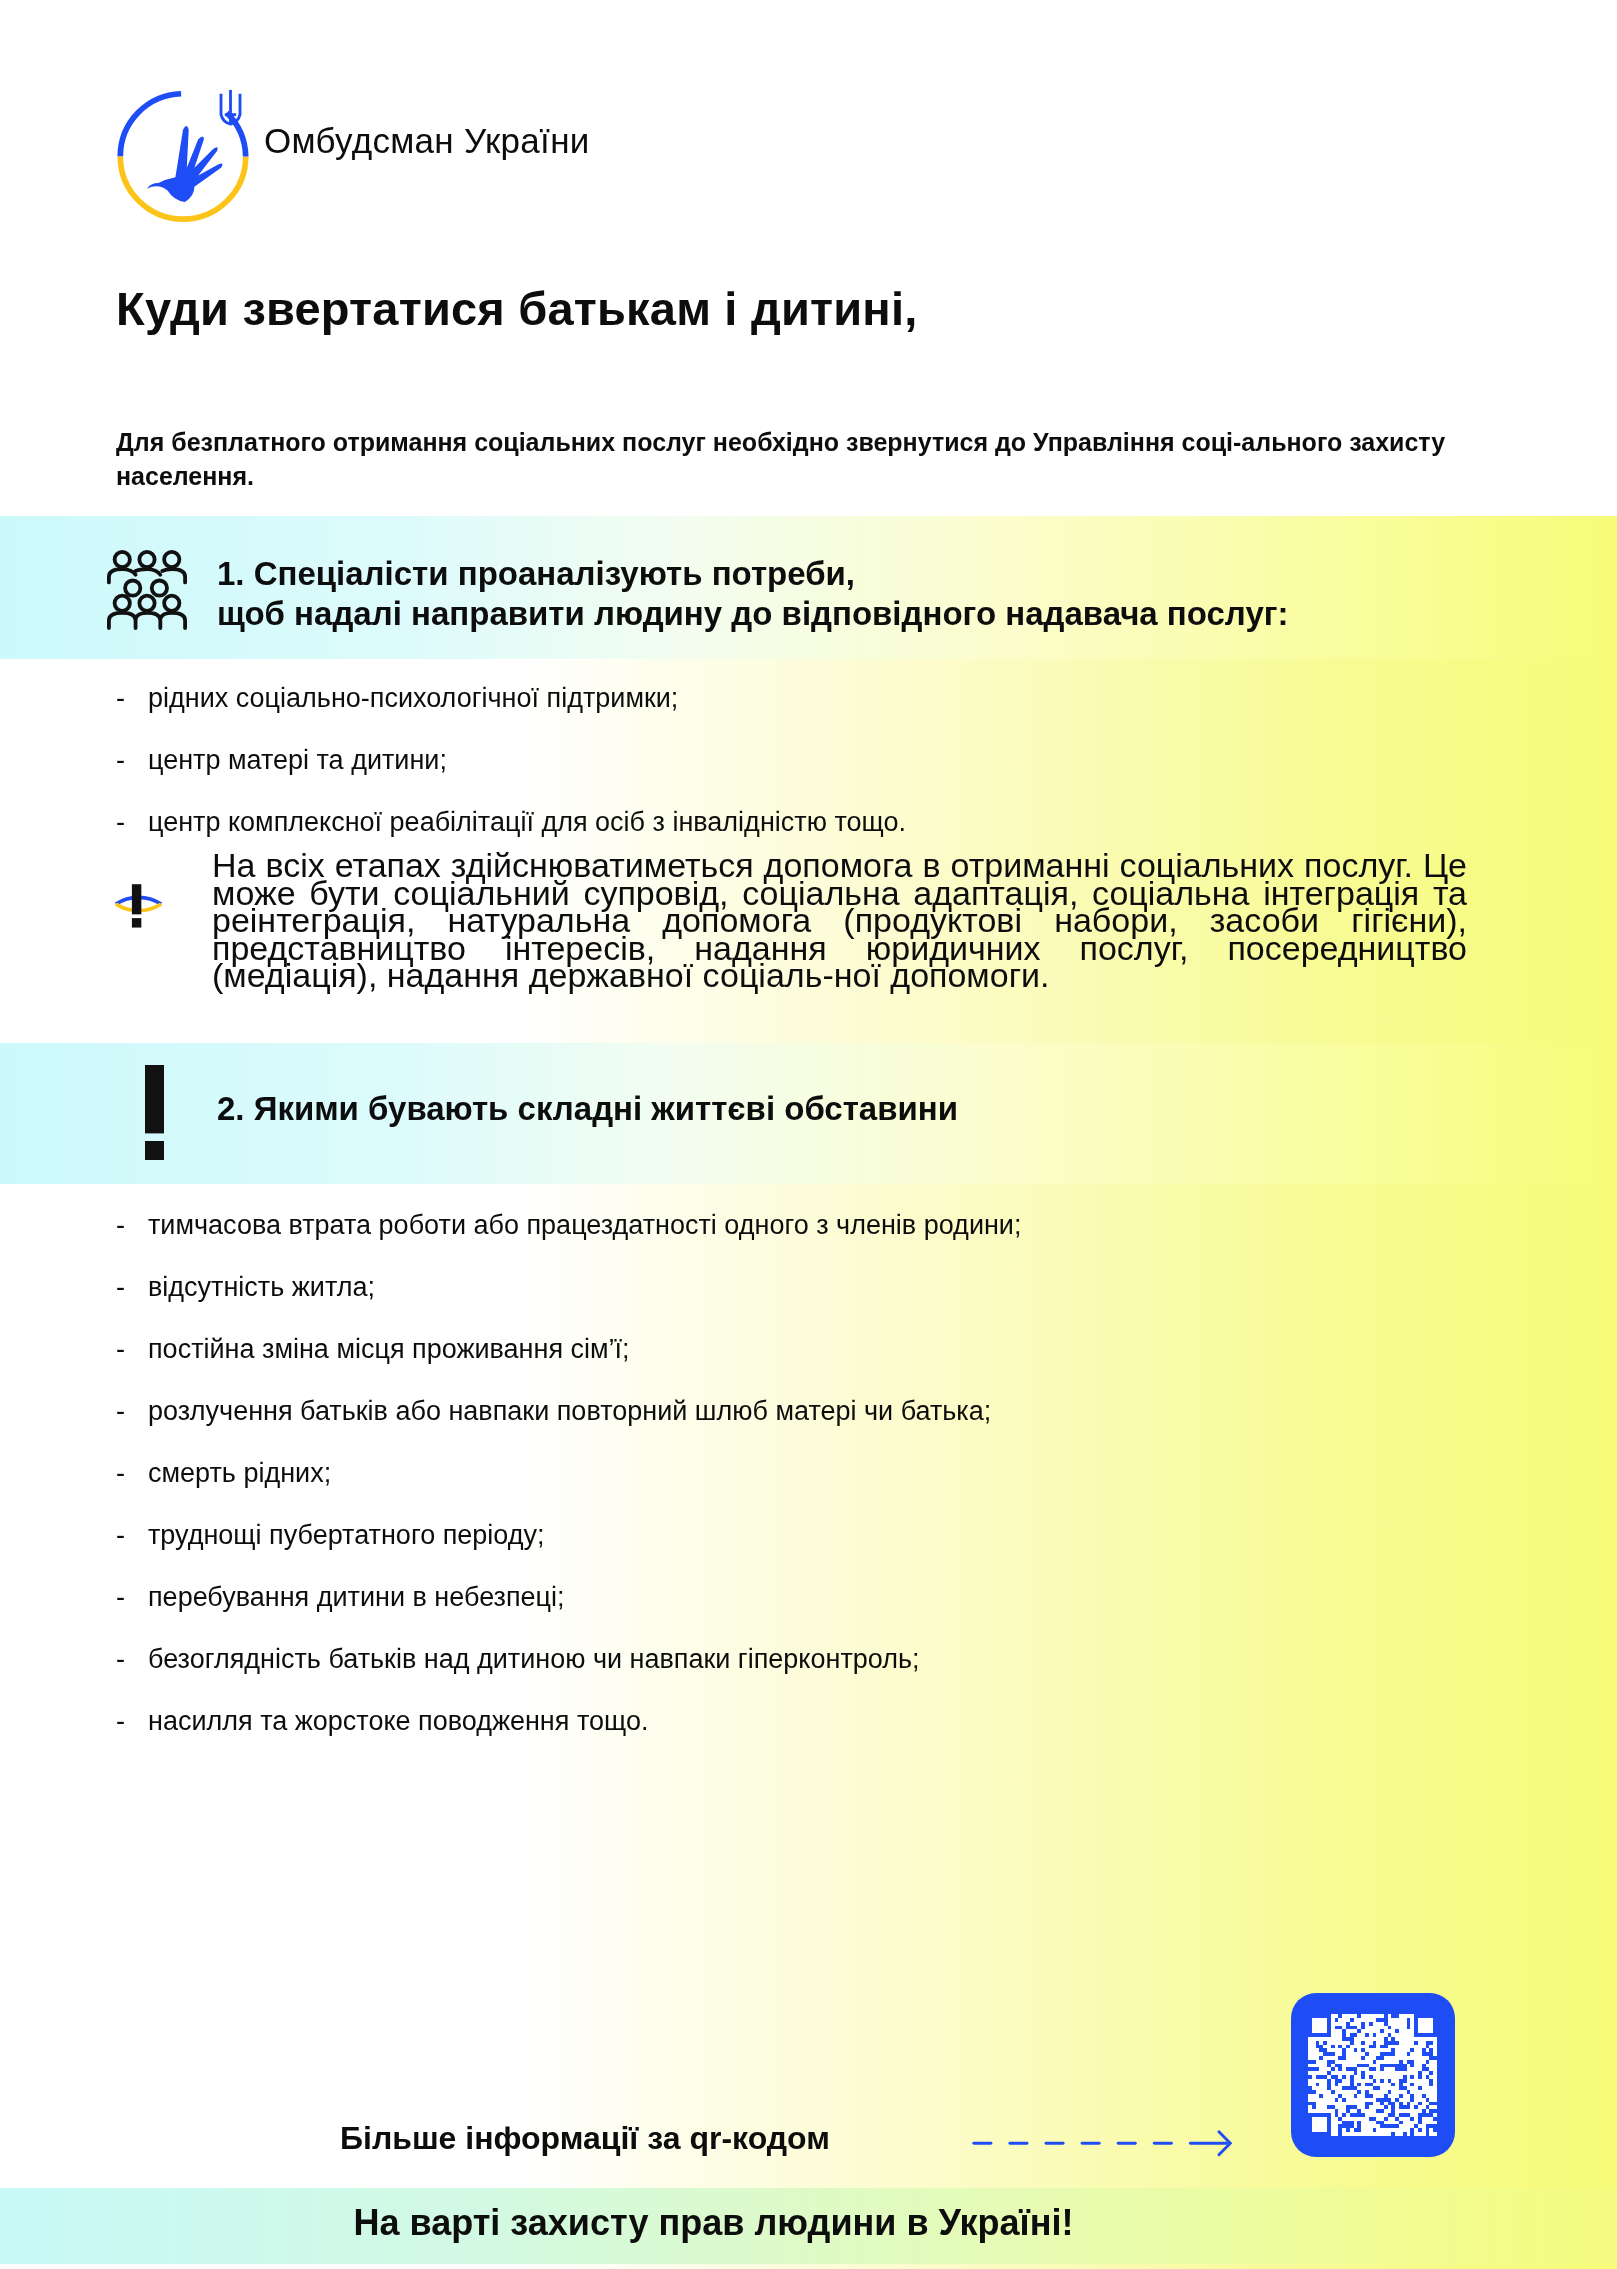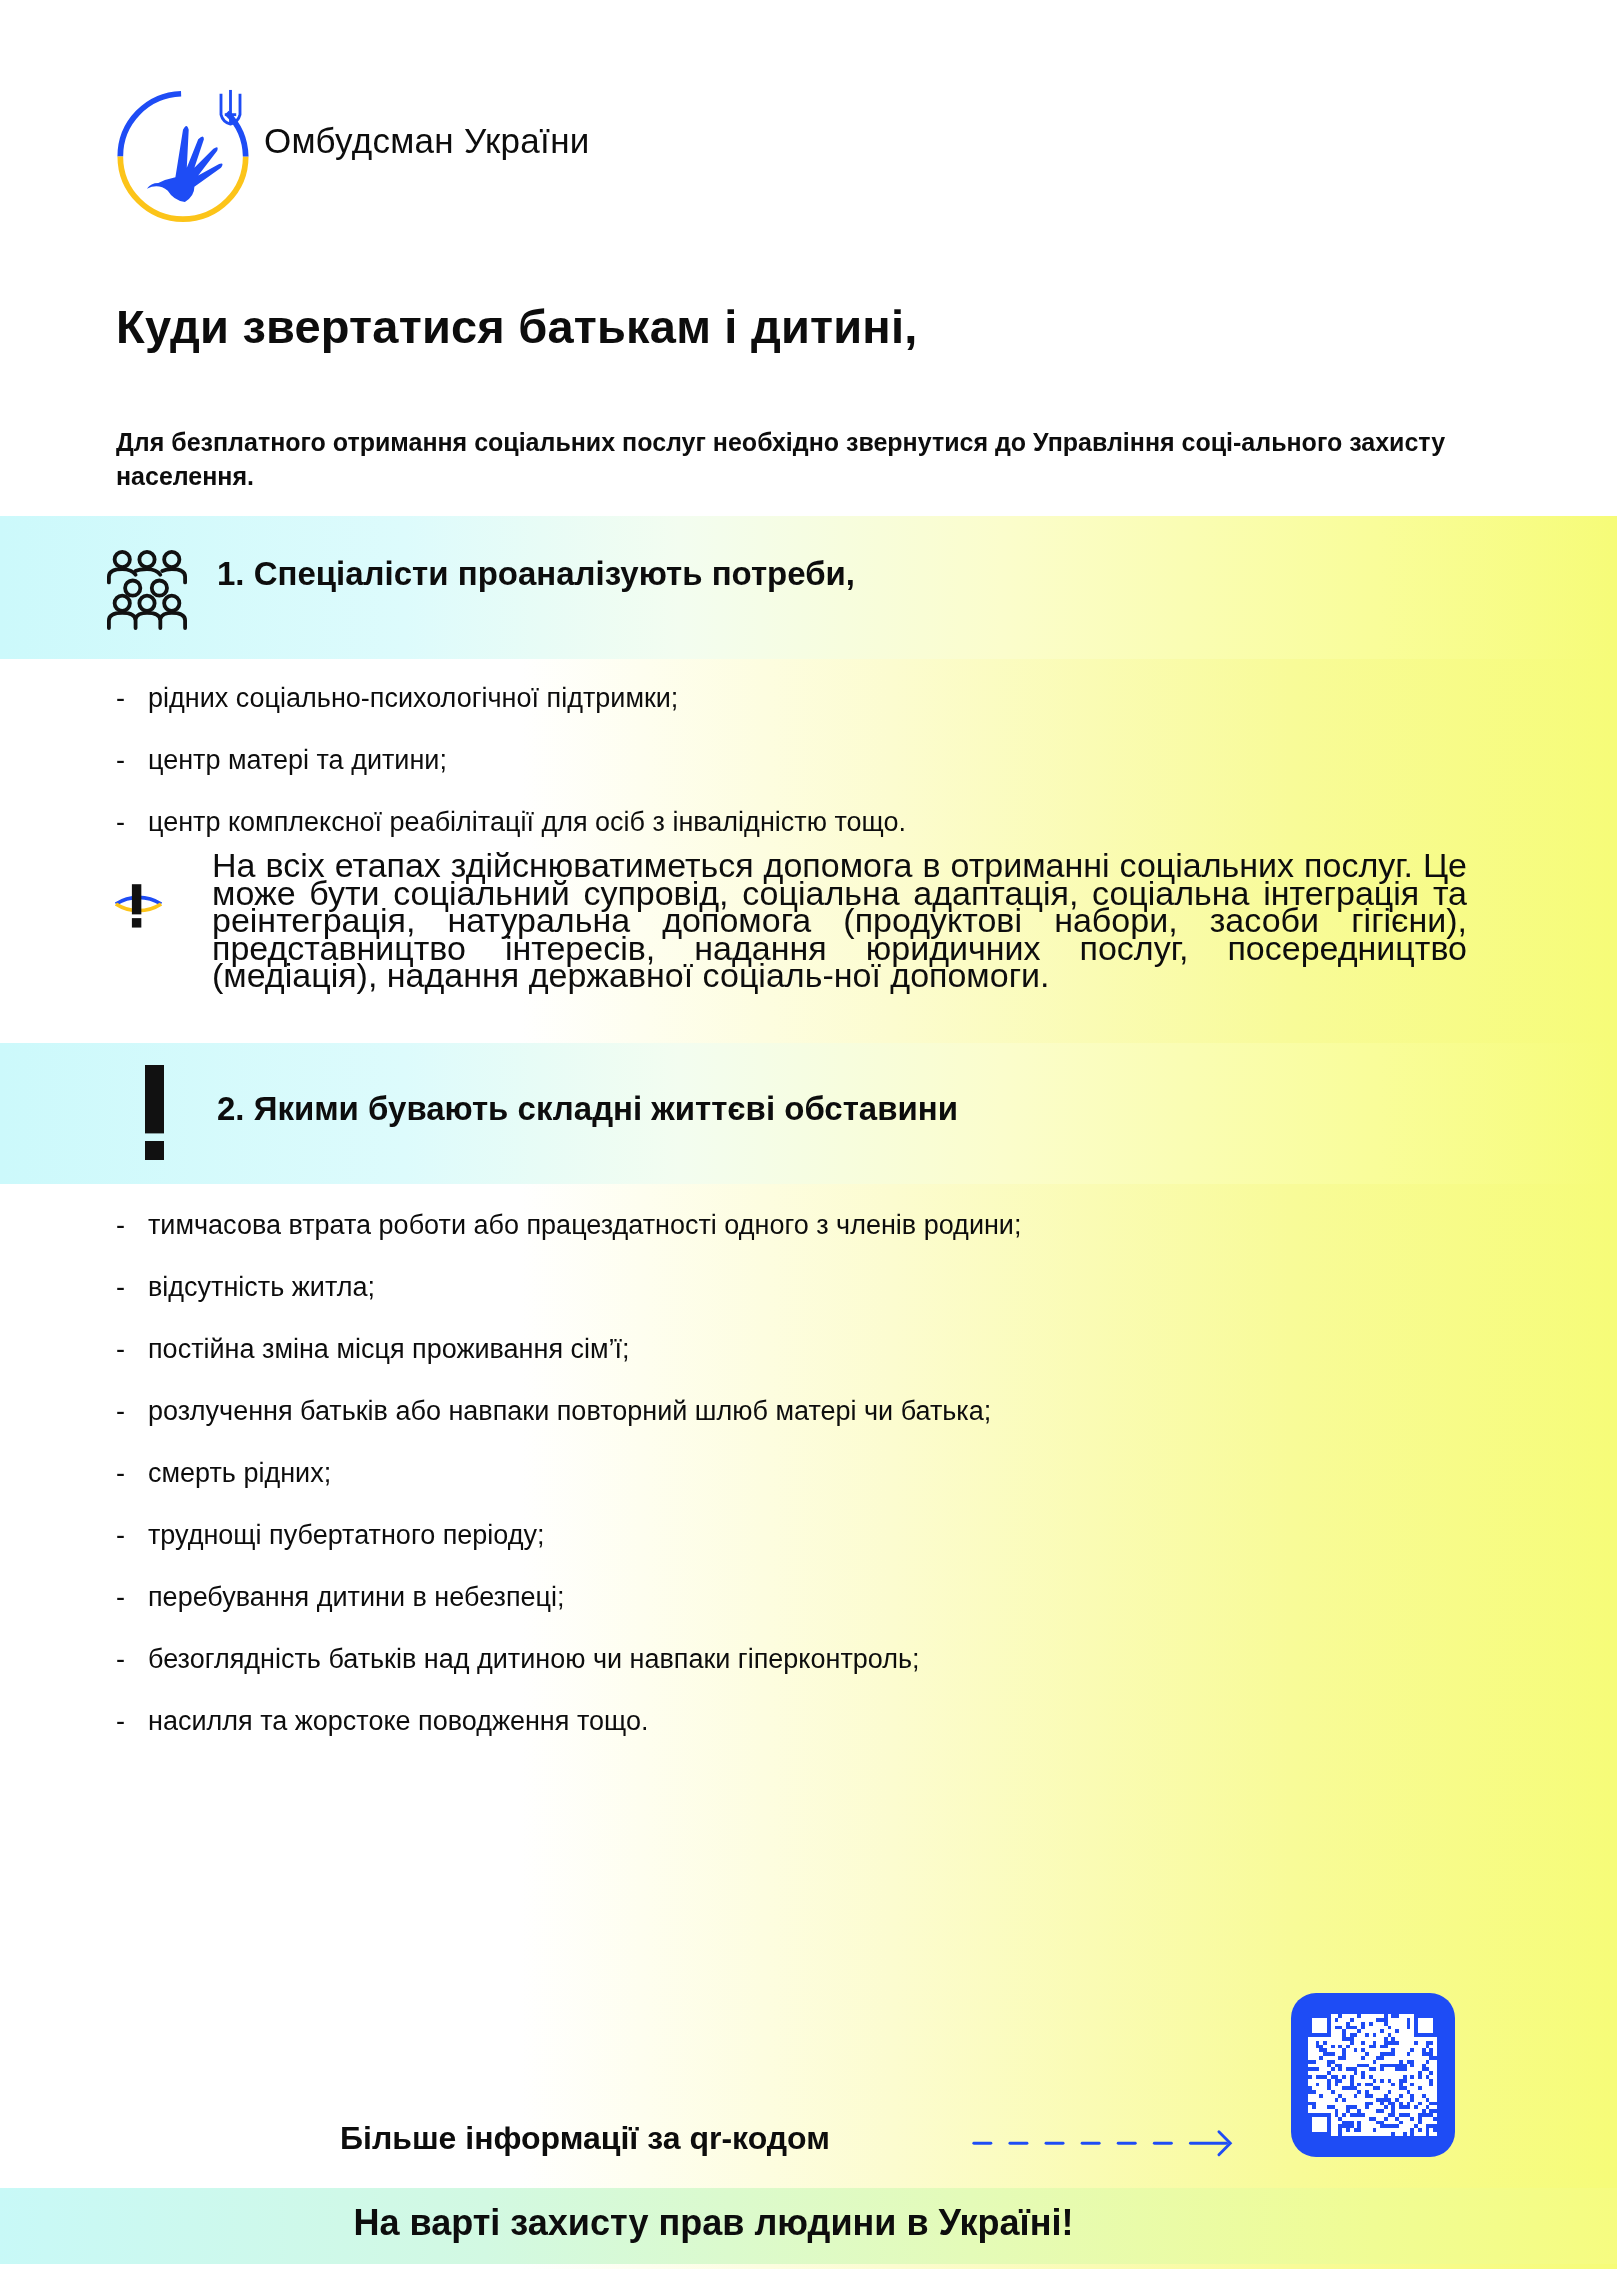--- a/index.html
+++ b/index.html
@@ -8,21 +8,21 @@
 
   .page-bg {
     position: absolute; left: 0; top: 516px; width: 1618px; height: 1753px;
     background: linear-gradient(90deg, #ffffff 0%, #ffffff 32%, #fcfcd0 55%, #f8fb98 80%, #f6fc78 100%);
   }
 
   
   .logo { position: absolute; left: 107px; top: 84px; width: 152px; height: 143px; }
   .logo-text { position: absolute; left: 264px; top: 119px; font-weight: normal; font-size: 35px; line-height: 43px; letter-spacing: 0.3px; }
 
-  .title { position: absolute; left: 116px; top: 300px; font-weight: bold; font-size: 47px; line-height: 53px; letter-spacing: 0.2px; }
+  .title { position: absolute; left: 116px; top: 282px; font-weight: bold; font-size: 47px; line-height: 53px; letter-spacing: 0.2px; }
   .intro { position: absolute; left: 116px; top: 425px; width: 1389px; font-weight: bold; font-size: 25px; line-height: 34px; }
 
   .band {
     position: absolute; left: 0; width: 1618px;
     background: linear-gradient(90deg, #ccf9fb 0%, #ddfbfc 25%, #f3fdf0 42%, #fbfdcc 62%, #f9fd9a 85%, #f6fc78 100%);
   }
   .band1 { top: 516px; height: 143px; }
   .band2 { top: 1043px; height: 141px; }
 
   .people-icon { position: absolute; left: 105px; top: 550px; width: 84px; height: 80px; }
@@ -92,20 +92,21 @@
     <circle cx="18" cy="56" r="8"></circle>
       <path d="M 4 82 L 4 74 Q 4 66 18 66 Q 32 66 32 74 L 32 82"></path>
     <circle cx="44" cy="56" r="8"></circle>
       <path d="M 32 72 Q 34 66 44 66 Q 58 66 58 74 L 58 82"></path>
     <circle cx="70" cy="56" r="8"></circle>
       <path d="M 58 72 Q 60 66 70 66 Q 84 66 84 74 L 84 82"></path>
   </g>
 </svg>
 <h2 class="sec1-title">
   <div>1. Спеціалісти проаналізують потреби,</div>
+  <div>щоб надалі направити людину до відповідного надавача послуг:</div>
 </h2>
 
 <ul class="list list1">
   <li><span class="dash">-</span><span>рідних соціально-психологічної підтримки;</span></li>
   <li><span class="dash">-</span><span>центр матері та дитини;</span></li>
   <li><span class="dash">-</span><span>центр  комплексної реабілітації для осіб з інвалідністю тощо.</span></li>
 </ul>
 
 <svg class="note-icon" viewBox="0 0 52 90">
   <path d="M 50 45 A 44 44 0 0 0 2 45" fill="none" stroke="#1e4cf5" stroke-width="4" transform="translate(0,0)"></path>

